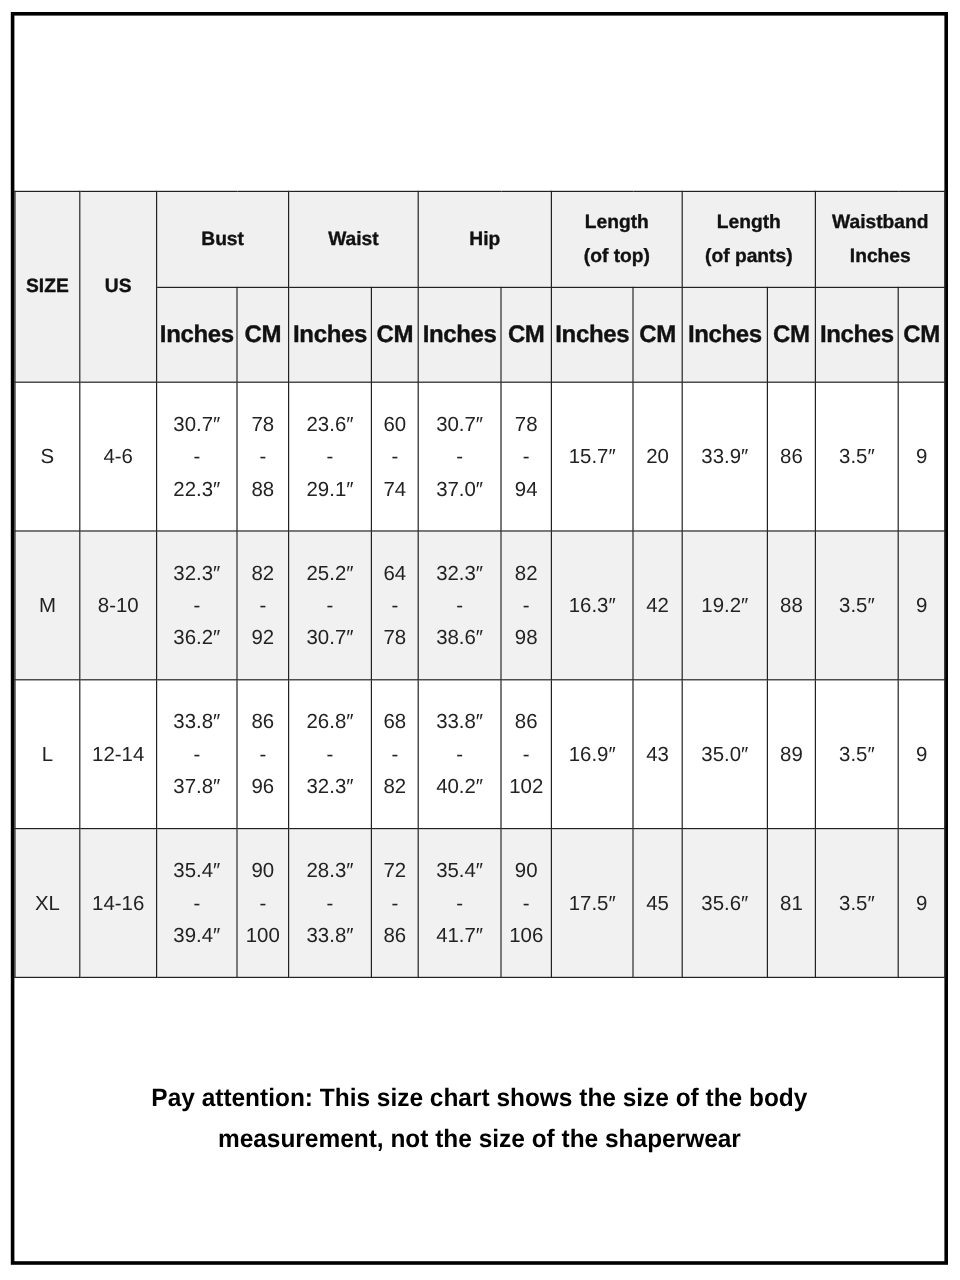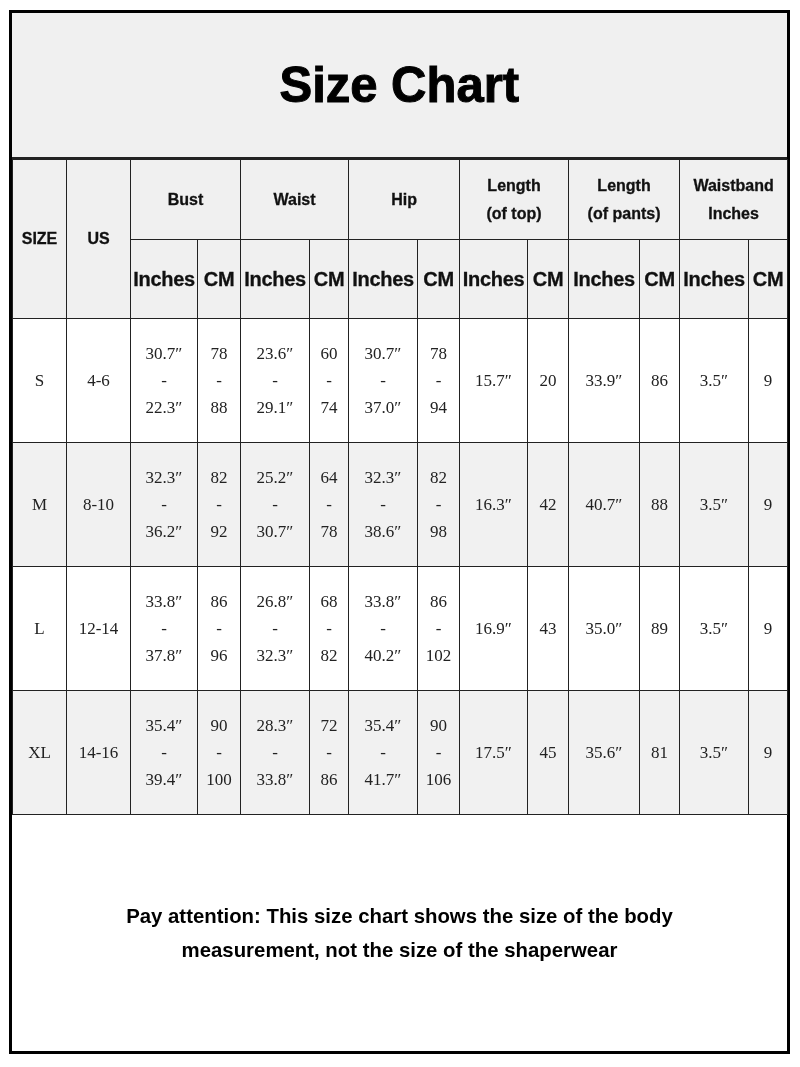--- a/index.html
+++ b/index.html
@@ -28,41 +28,38 @@
   }
   table.chart th {
     font-family: "Liberation Sans", sans-serif; font-weight: 700; font-size: 16px;
     color: #111; background: #f0f0f0; line-height: 28px; -webkit-text-stroke: 0.3px #111;
   }
   table.chart th.sub { font-size: 20px; letter-spacing: -0.3px; }
   table.chart tr.h1 { height: 80px; }
   table.chart tr.h2 { height: 79px; }
   table.chart tr.data { height: 124px; }
   table.chart td {
-    font-family: Liberation Serif, serif; font-size: 17px; color: #222;
+    font-family: Liberation Sans, sans-serif; font-size: 17px; color: #222;
     line-height: 27px;
   }
   table.chart tr.alt td { background: #f1f1f1; }
   table.chart tr.plain td { background: #ffffff; }
   .range span { display: block; }
   .note {
     position: absolute; left: 0; top: 798px; width: 100%; height: 243px;
     display: flex; align-items: center; justify-content: center; flex-direction: column;
     font-family: "Liberation Sans", sans-serif; font-weight: 700; font-size: 21px;
     color: #000; line-height: 34px; text-align: center; transform: scaleX(0.97);
   }
   .note span { display: block; }
 </style>
 </head>
 <body>
 
 <div class="frame">
-  <div class="title-band">
-    <h1>Size Chart</h1>
-  </div>
 
   <table class="chart">
     <colgroup>
       <col style="width:54px">
         <col style="width:64px">
       <col style="width:67px">
         <col style="width:43px">
       <col style="width:69px">
         <col style="width:39px">
       <col style="width:69px">
@@ -180,21 +177,21 @@
             <span>-</span>
             <span>38.6″</span>
           </td>
         <td class="range">
             <span>82</span>
             <span>-</span>
             <span>98</span>
           </td>
         <td>16.3″</td>
         <td>42</td>
-        <td>40.7″</td>
+        <td>19.2″</td>
         <td>88</td>
         <td>3.5″</td>
         <td>9</td>
       </tr>
 
       <tr class="data plain">
         <td>L</td>
         <td>12-14</td>
         <td class="range">
             <span>33.8″</span>

